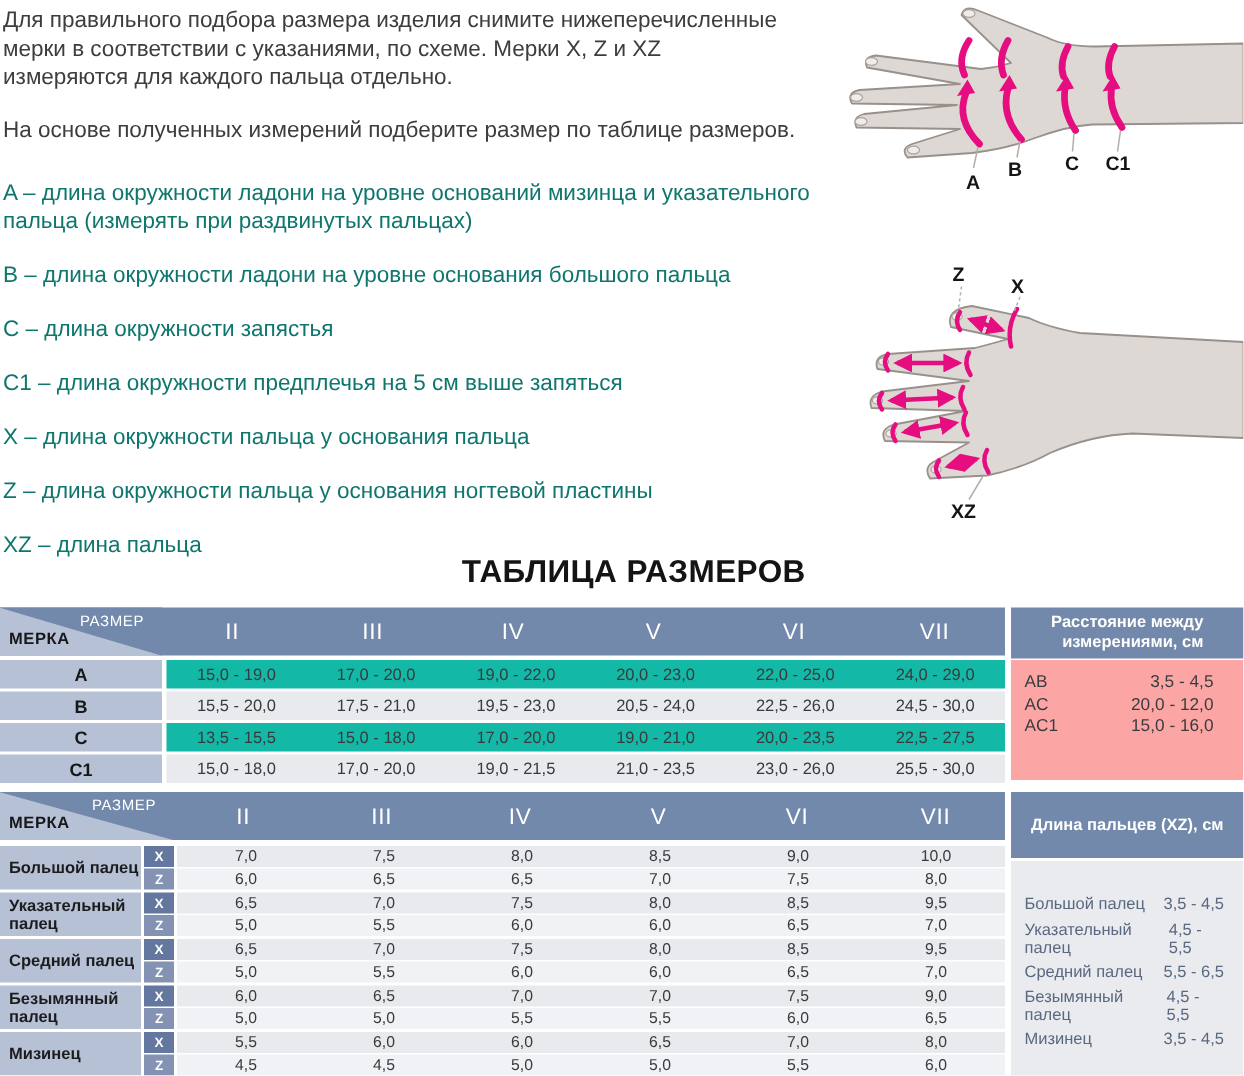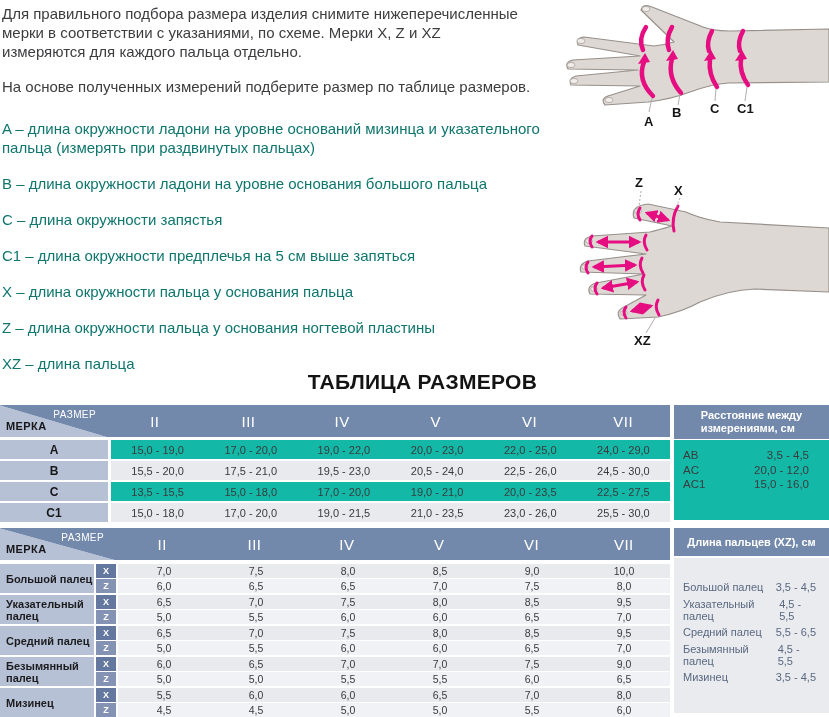--- a/index.html
+++ b/index.html
@@ -42,29 +42,29 @@
 .glabel{background:#b6c1d5;display:flex;align-items:center;padding-left:6px;font-size:11px;font-weight:bold;color:#1c1c1f;line-height:12px}
 .badges,.gvals{display:grid;grid-template-rows:14px 14px;row-gap:1px}
 .badge{display:flex;align-items:center;justify-content:center;font-size:9px;font-weight:bold;color:#fff}
 .badge.bx{background:#64779f}
 .badge.bz{background:#8492b3}
 .gband{display:grid;grid-template-columns:repeat(6,1fr)}
 .gband.gx{background:#e8eaee}
 .gband.gz{background:#f1f2f5}
 .gcell{display:flex;align-items:center;justify-content:center;font-size:10.5px;color:#3a3a3d}
 .panel{position:absolute;left:674px;width:155px}
-.phead{background:#7289ac;color:#fff;font-weight:bold;font-size:11px;line-height:13px;display:flex;align-items:center;justify-content:center;text-align:left;white-space:pre-line}
+.phead{background:#7289ac;color:#fff;font-weight:bold;font-size:11px;line-height:13px;display:flex;align-items:center;justify-content:center;text-align:right;white-space:pre-line}
 .p1{top:405px}
 .p1 .phead{height:34px}
-.p1 .pbody{margin-top:1px;height:80px;background:#14b8a6;padding:8px 20px 0 9px}
+.p1 .pbody{margin-top:1px;height:80px;background:#fca5a5;padding:8px 20px 0 9px}
 .p1 .prow{display:flex;font-size:11.5px;color:#3b3b3e;line-height:14.5px}
 .p1 .pl{width:42px}
 .pv{margin-left:auto}
 .p2{top:528px}
-.p2 .phead{height:28px}
+.p2 .phead{height:44px}
 .p2 .pbody{margin-top:2px;height:155px;background:#e9ebef;padding:18px 13px 0 9px}
 .p2 .prow{display:flex;align-items:center;font-size:11px;color:#5a6880;height:22.5px}
 </style>
 </head>
 <body>
 
 <div class="page">
 
   <div class="intro">
     <p>Для правильного подбора размера изделия снимите нижеперечисленные

